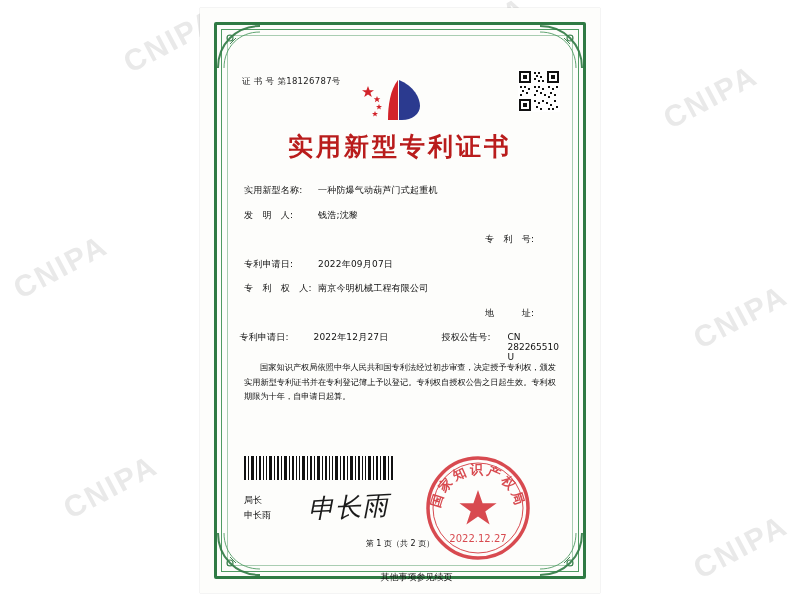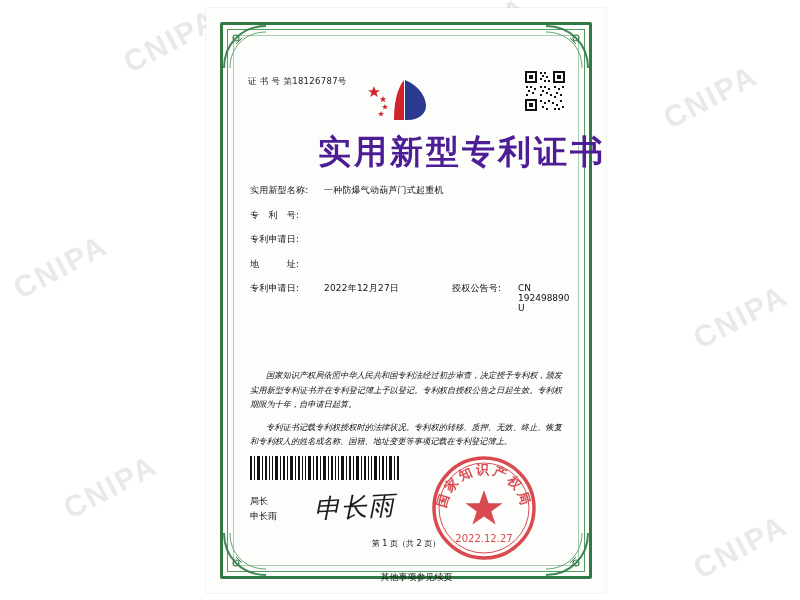--- a/index.html
+++ b/index.html
@@ -36,21 +36,21 @@
   .wm4 { left: 10px;   top: 250px; }
   .wm5 { left: 370px;  top: 200px; }
   .wm6 { left: 690px;  top: 300px; }
   .wm7 { left: 60px;   top: 470px; }
   .wm8 { left: 330px;  top: 520px; }
   .wm9 { left: 690px;  top: 530px; }
 
   
   #sheet {
     position: absolute;
-    left: 206px;
+    left: 200px;
     top: 8px;
     width: 400px;
     height: 585px;
     background: #fdfdfb;
     box-shadow: 0 0 1px rgba(0,0,0,0.25);
   }
 
   
   .frame-outer {
     position: absolute;
@@ -107,42 +107,43 @@
     transform: translateX(-50%);
     top: 68px;
     width: 84px;
     height: 48px;
   }
 
   .main-title {
     position: absolute;
     left: 0; right: 0;
     top: 122px;
-    text-align: right;
-    font-size: 33px;
+    text-align: center;
+    font-size: 25px;
     font-weight: bold;
     letter-spacing: 3px;
-    color: #4c1d95;
+    color: #b91c1c;
     font-family: "DejaVu Sans", sans-serif;
   }
 
   
   .fields {
     position: absolute;
     left: 44px;
     top: 176px;
     width: 315px;
   }
   .row {
     display: flex;
     align-items: baseline;
     margin-bottom: 11.5px;
     font-size: 9px;
     color: #111;
     font-family: "DejaVu Sans", sans-serif;
+    justify-content: flex-end;
   }
   .lbl {
     width: 74px;
     flex: 0 0 74px;
     letter-spacing: .2px;
   }
   .val {
     flex: 1;
     letter-spacing: .2px;
   }
@@ -155,40 +156,40 @@
     position: absolute;
     left: 44px;
     top: 352px;
     width: 312px;
     font-size: 8.2px;
     line-height: 14.5px;
     color: #111;
     text-align: justify;
     font-family: "DejaVu Sans", sans-serif;
   }
-  .paras p { margin: 8px 0 6px 0; text-indent: 16px; font-style: italic; }
+  .paras p { margin: 0 0 6px 0; text-indent: 16px; }
 
   
   .barcode {
     position: absolute;
     left: 44px;
     top: 448px;
     width: 150px;
     height: 24px;
   }
 
   
   .sig-label {
     position: absolute;
     left: 44px;
     top: 486px;
     font-size: 9px;
     line-height: 15px;
     color: #111;
-    font-family: Liberation Sans, sans-serif;
+    font-family: Liberation Mono, monospace;
   }
   .sig-hand {
     position: absolute;
     left: 108px;
     top: 482px;
     font-size: 26px;
     color: #1a1a1a;
     font-family: "DejaVu Serif", serif;
     font-style: italic;
     letter-spacing: 1px;
@@ -354,39 +355,47 @@
     </div>
 
     <div class="main-title">实用新型专利证书</div>
 
     <div class="fields">
       <div class="row">
         <div class="lbl">实用新型名称:</div>
         <div class="val">一种防爆气动葫芦门式起重机</div>
       </div>
       <div class="row">
+        <div class="lbl">发　明　人:</div>
+        <div class="val">钱浩;沈黎</div>
+      </div>
+      <div class="row">
         <div class="lbl">专　利　号:</div>
       </div>
       <div class="row">
         <div class="lbl">专利申请日:</div>
+        <div class="val">2022年09月07日</div>
+      </div>
+      <div class="row">
+        <div class="lbl">专　利　权　人:</div>
+        <div class="val">南京今明机械工程有限公司</div>
       </div>
       <div class="row">
         <div class="lbl">地　　　址:</div>
       </div>
       <div class="row two">
         <div class="lbl">专利申请日:</div>
         <div class="val">2022年12月27日</div>
         <div class="lbl2">授权公告号:</div>
-        <div class="val2">CN 192498890 U</div>
+        <div class="val2">CN 282265510 U</div>
       </div>
     </div>
 
     <div class="paras">
       <p>国家知识产权局依照中华人民共和国专利法经过初步审查，决定授予专利权，颁发实用新型专利证书并在专利登记簿上予以登记。专利权自授权公告之日起生效。专利权期限为十年，自申请日起算。</p>
-      <p>专利证书记载专利权授权时的法律状况。专利权的转移、质押、无效、终止、恢复和专利权人的姓名或名称、国籍、地址变更等事项记载在专利登记簿上。</p>
     </div>
 
     <div class="barcode">
       <svg width="150" height="24" viewBox="0 0 150 24" shape-rendering="crispEdges">
         <rect width="150" height="24" fill="#ffffff"></rect>
         <g fill="#111111">
           <rect x="0" y="0" width="2" height="24"></rect>
             <rect x="4" y="0" width="1" height="24"></rect>
           <rect x="7" y="0" width="3" height="24"></rect>
             <rect x="12" y="0" width="1" height="24"></rect>

